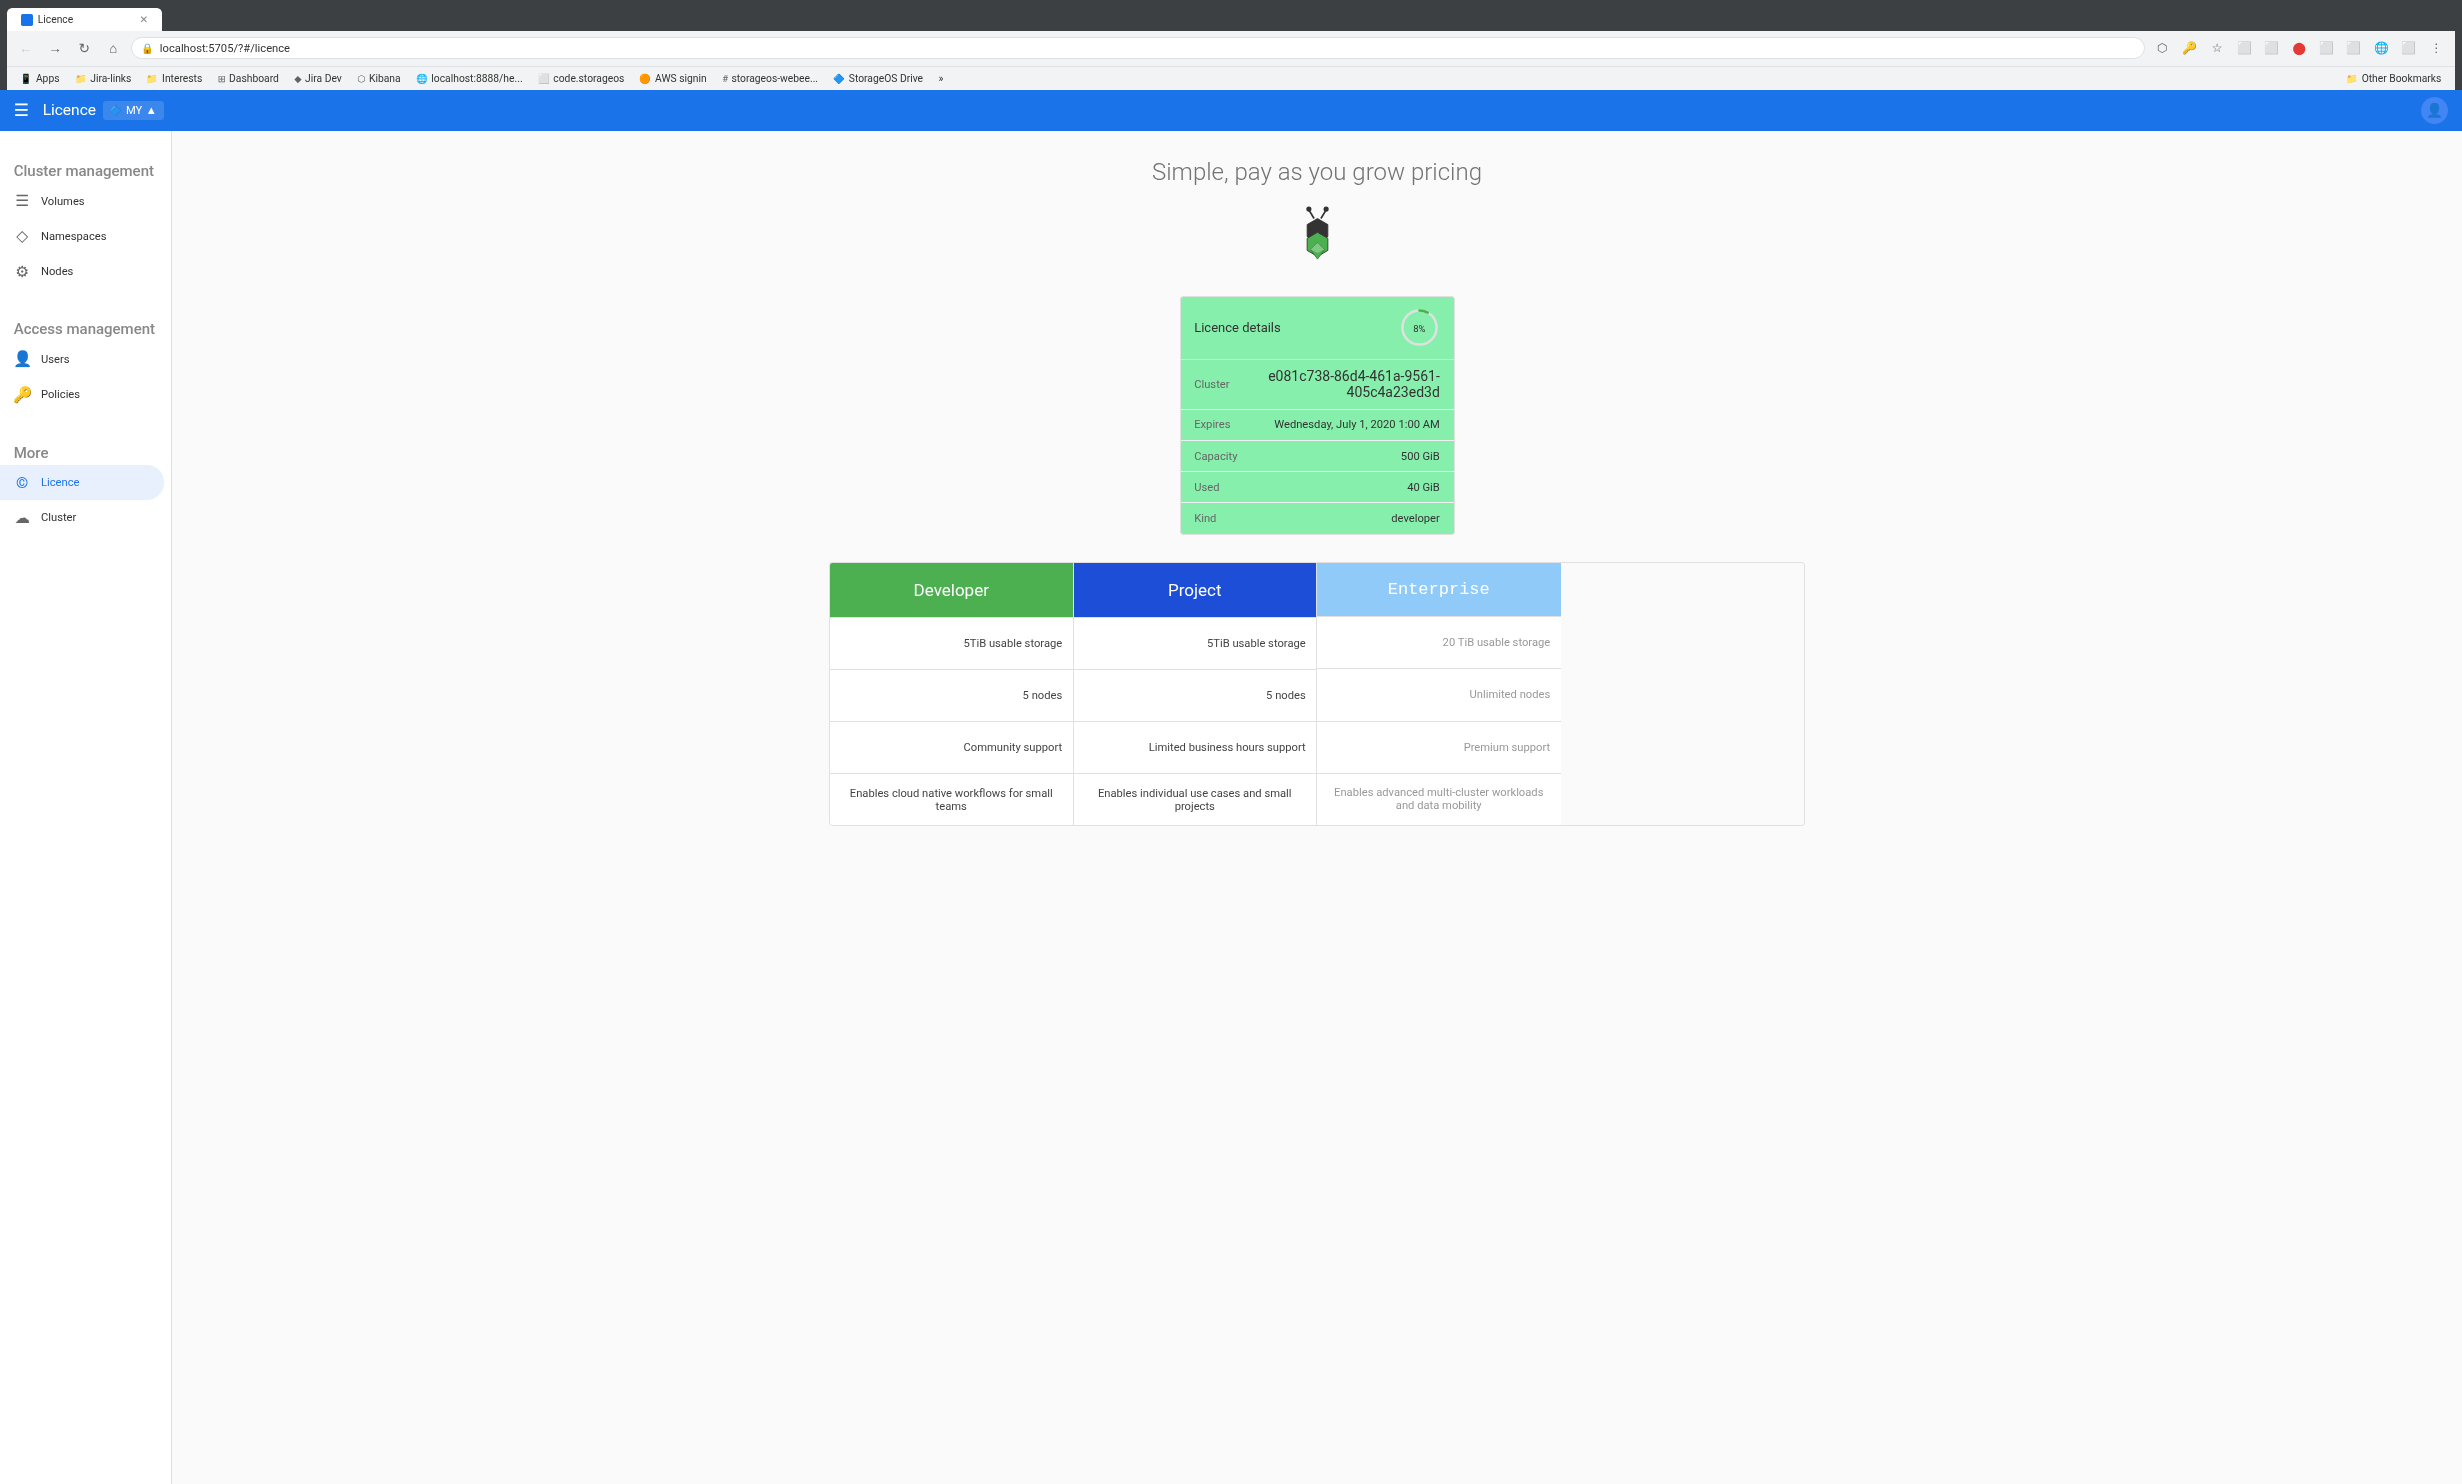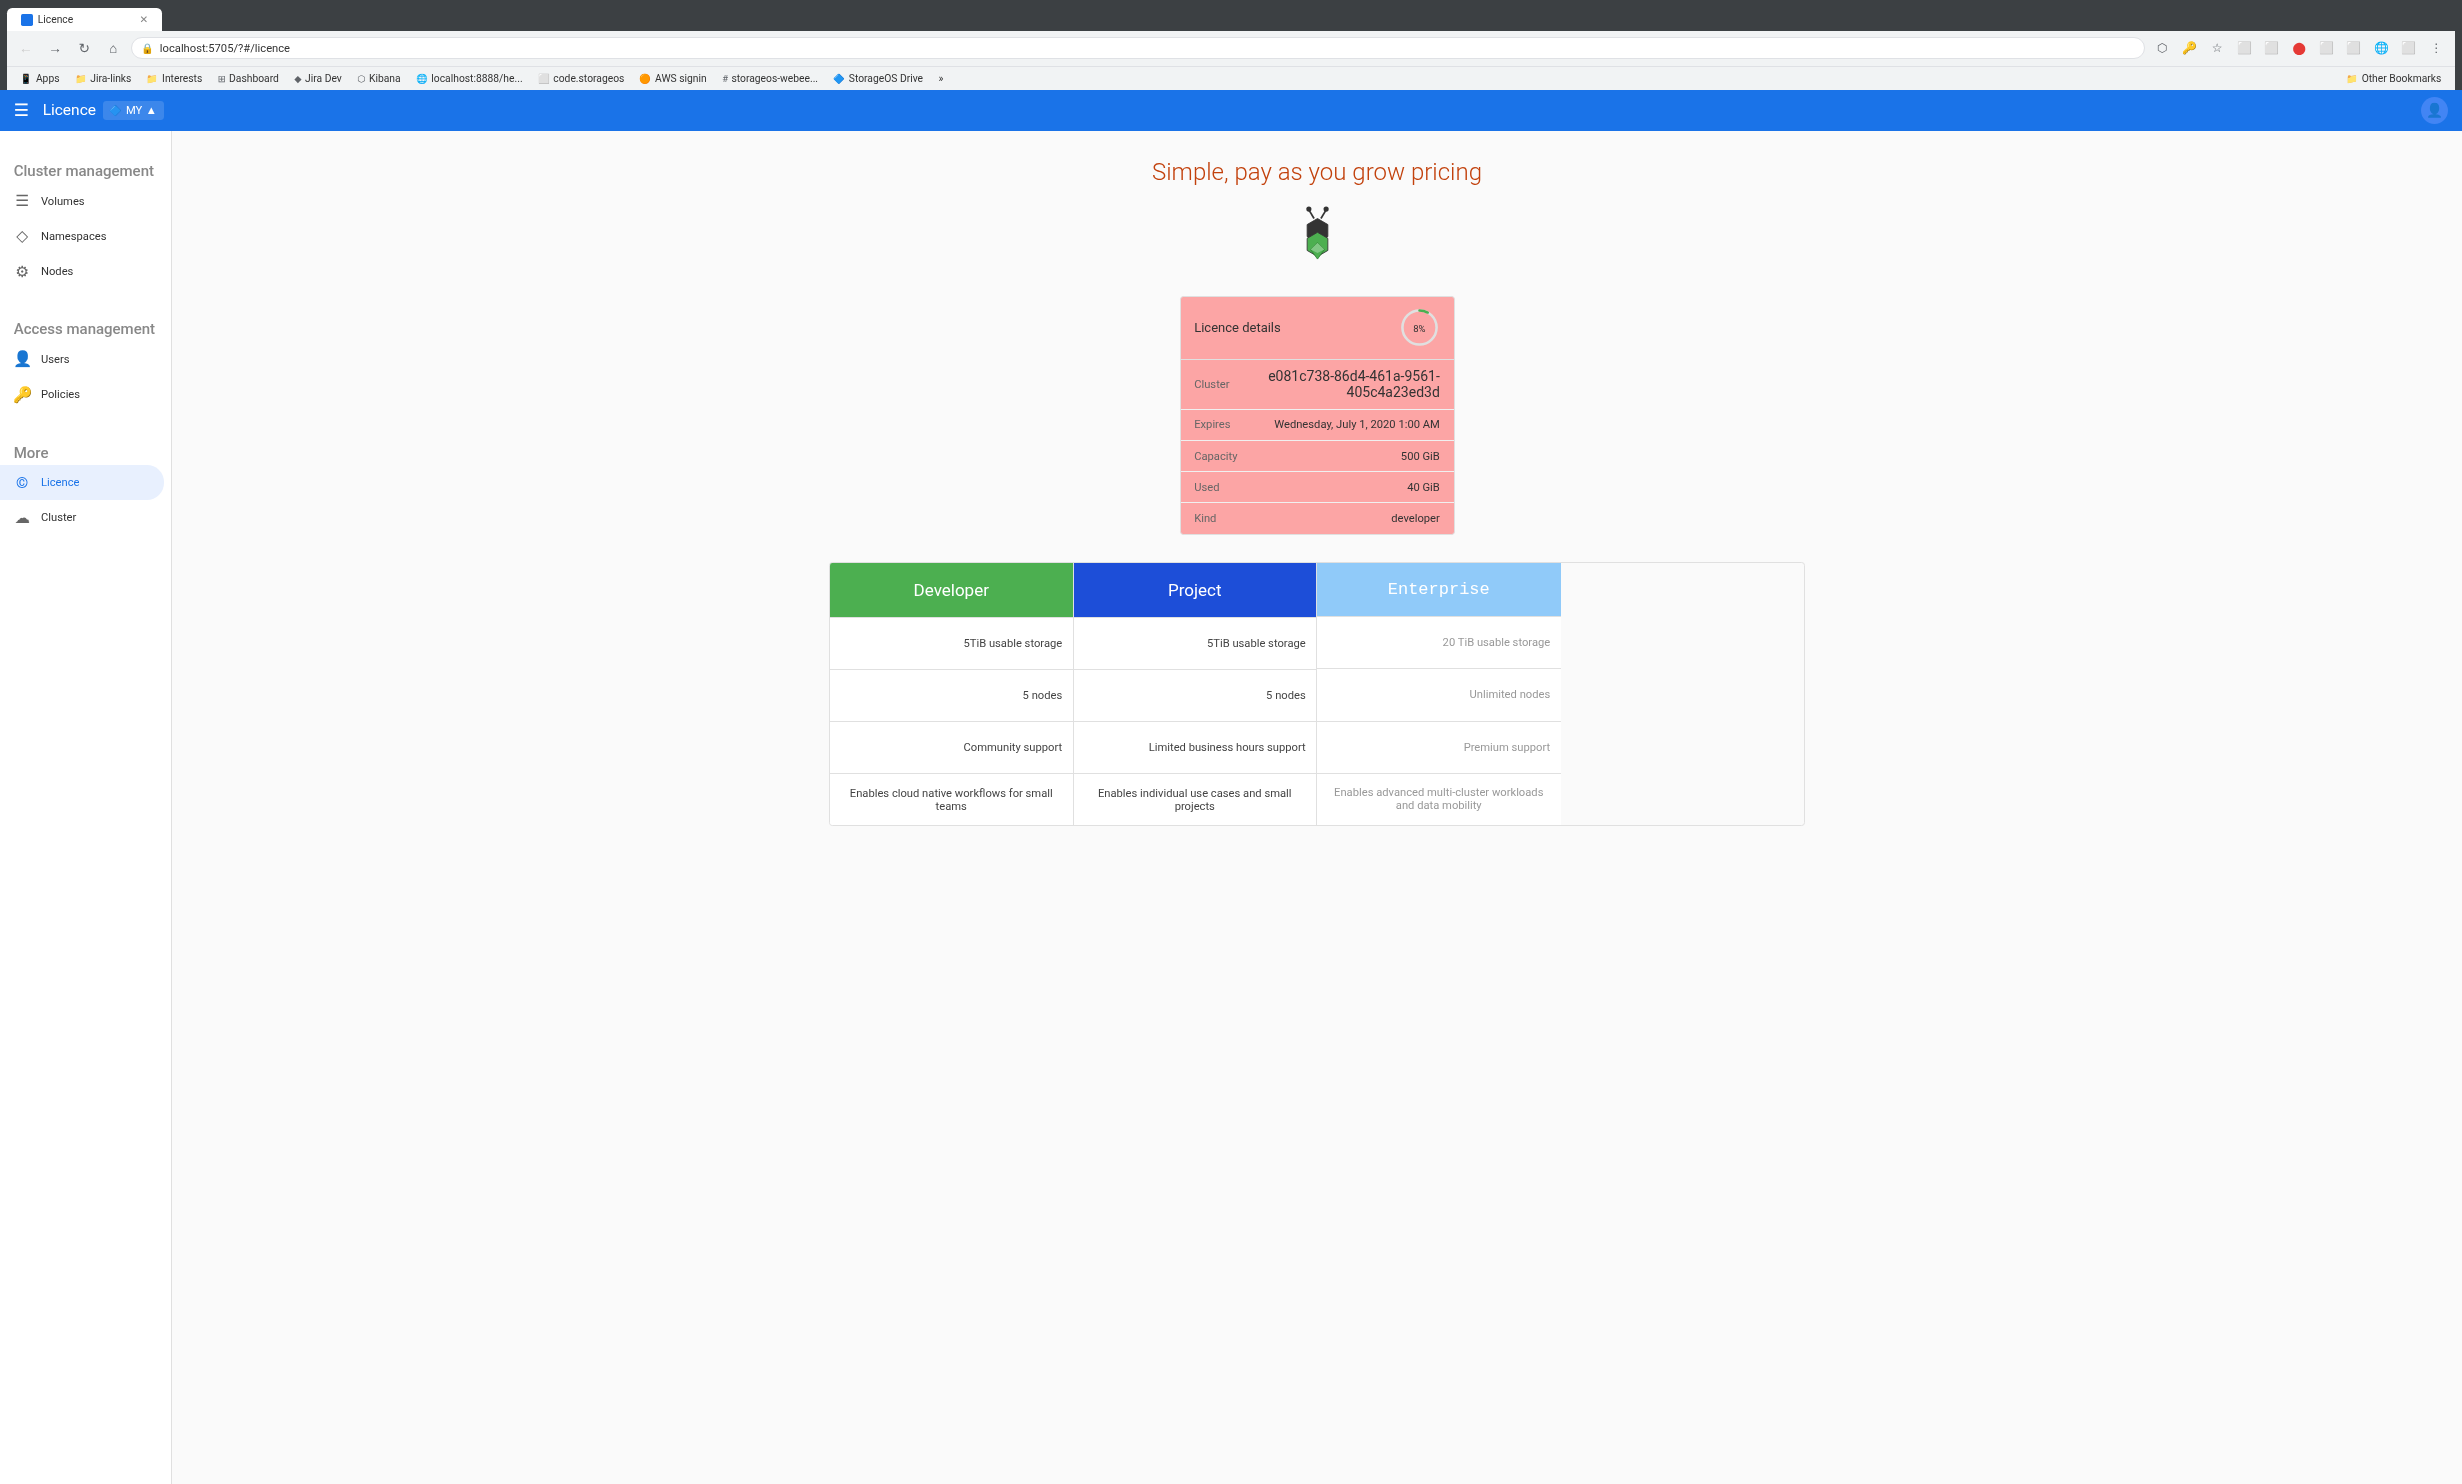--- a/index.html
+++ b/index.html
@@ -211,37 +211,37 @@
       padding: 27.5px;
       max-width: 1031px;
       margin: 0 auto;
     }
 
     
     .pricing-title {
       text-align: center;
       font-size: 24px;
       font-weight: 300;
-      color: #c2410c;
+      color: #737373;
       margin-bottom: 17px;
     }
 
     
     .bee-logo {
       text-align: center;
       margin-bottom: 20.6px;
     }
     .bee-svg {
       width: 69px;
       height: 69px;
     }
 
     
     .licence-card {
-      background: #fca5a5;
+      background: #86efac;
       border: 0.9px solid #e0e0e0;
       border-radius: 3.4px;
       width: 275px;
       margin: 0 auto 27.5px;
       position: relative;
     }
     .licence-card-header {
       display: flex;
       align-items: center;
       justify-content: space-between;

